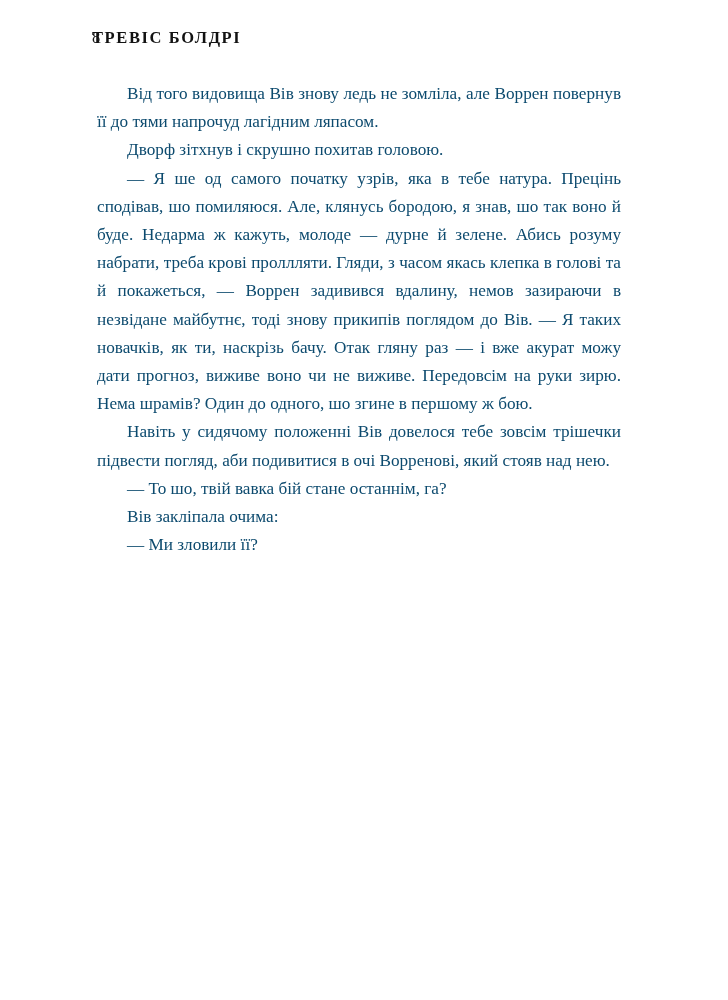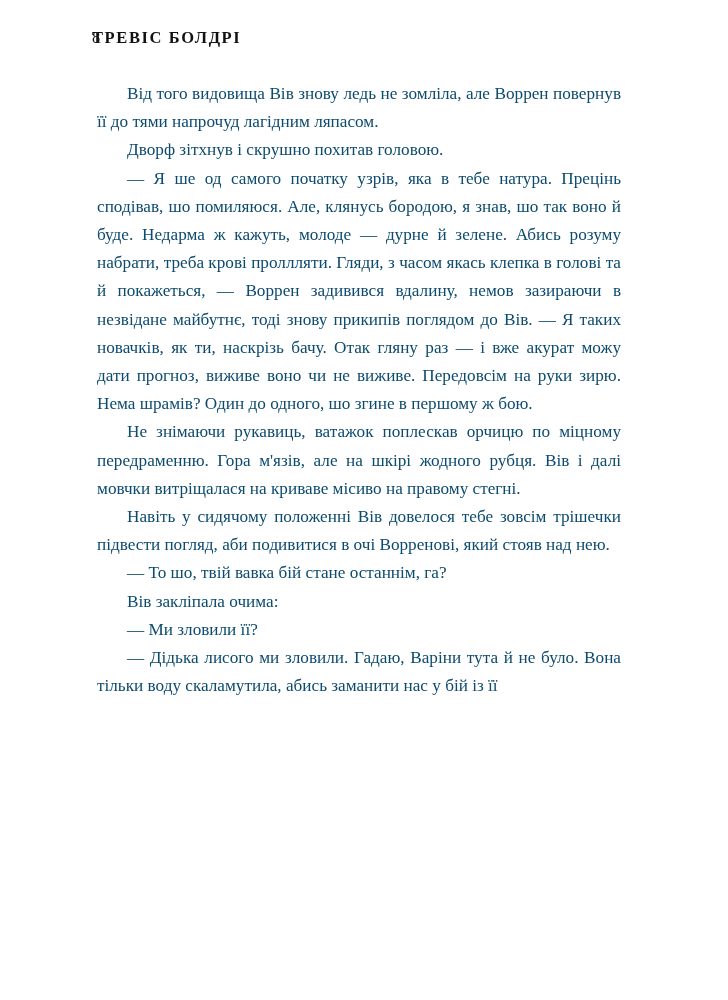--- a/index.html
+++ b/index.html
@@ -73,21 +73,19 @@
 
   <div class="header">
     <div class="folio">8</div>
     <div class="running-title">ТРЕВІС БОЛДРІ</div>
   </div>
 
   <div class="body-text">
     <p>Від того видовища Вів знову ледь не зомліла, але Воррен повернув її до тями напрочуд лагідним ляпасом.</p>
     <p>Дворф зітхнув і скрушно похитав головою.</p>
     <p>— Я ше од самого початку узрів, яка в тебе натура. Прецінь сподівав, шо помиляюся. Але, клянусь бородою, я знав, шо так воно й буде. Недарма ж кажуть, молоде — дурне й зелене. Абись розуму набрати, треба крові проллляти. Гляди, з часом якась клепка в голові та й покажеться, — Воррен задивився вдалину, немов зазираючи в незвідане майбутнє, тоді знову прикипів поглядом до Вів. — Я таких новачків, як ти, наскрізь бачу. Отак гляну раз — і вже акурат можу дати прогноз, виживе воно чи не виживе. Передовсім на руки зирю. Нема шрамів? Один до одного, шо згине в першому ж бою.</p>
-    <p>Не знімаючи рукавиць, ватажок поплескав орчицю по міцному передраменню. Гора м'язів, але на шкірі жодного рубця. Вів і далі мовчки витріщалася на криваве місиво на правому стегні.</p>
     <p>Навіть у сидячому положенні Вів довелося тебе зовсім трішечки підвести погляд, аби подивитися в очі Ворренові, який стояв над нею.</p>
     <p>— То шо, твій вавка бій стане останнім, га?</p>
     <p>Вів закліпала очима:</p>
     <p>— Ми зловили її?</p>
-    <p>— Дідька лисого ми зловили. Гадаю, Варіни тута й не було. Вона тільки воду скаламутила, абись заманити нас у бій із її</p>
   </div>
 
 </div>
 
 </body></html>

